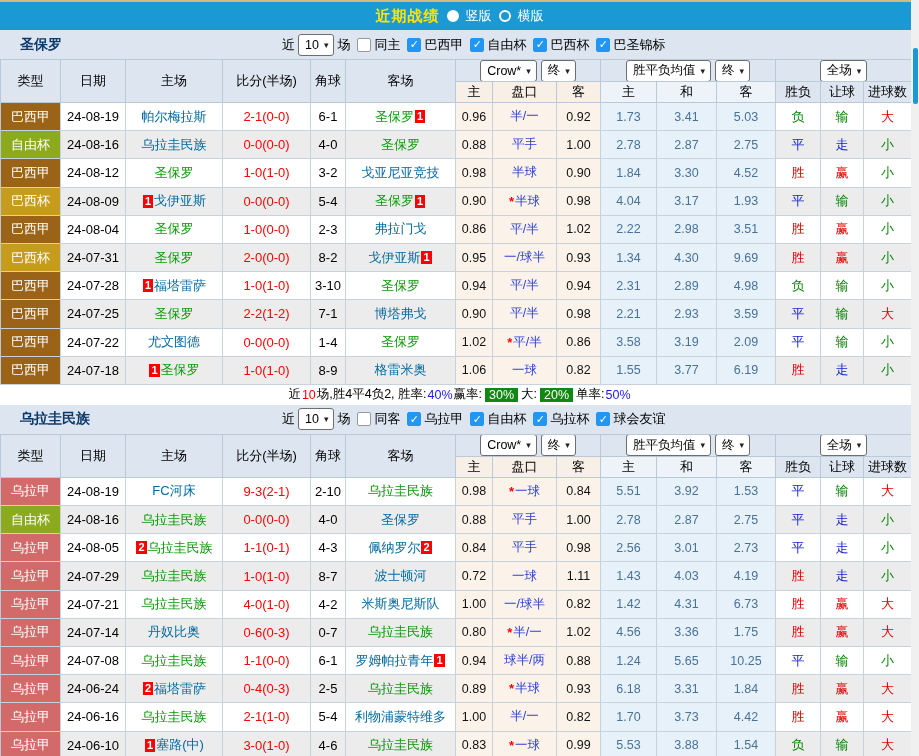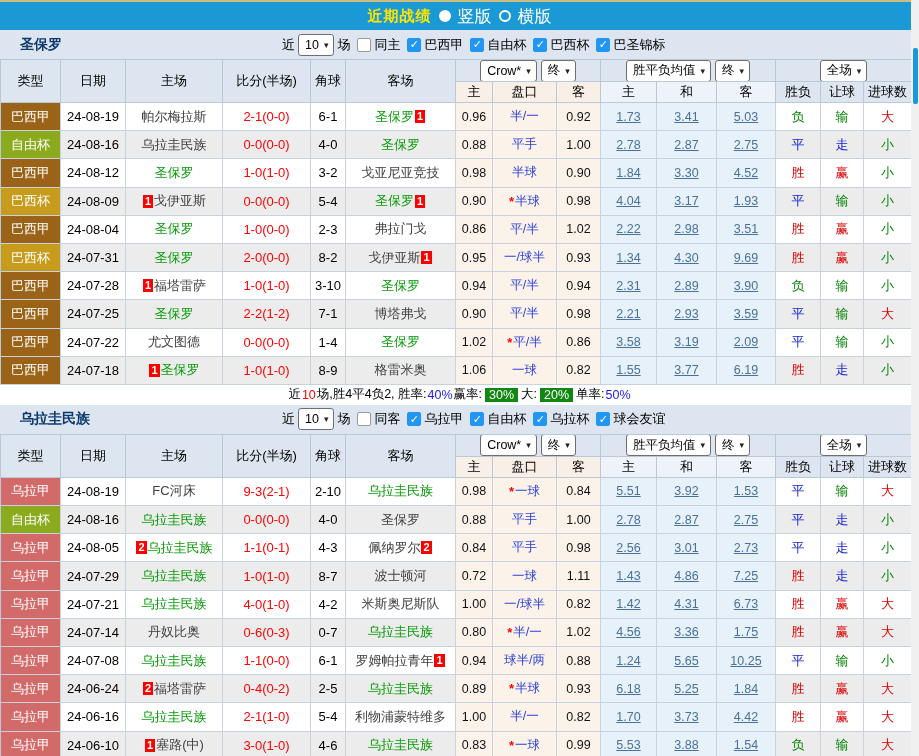--- a/index.html
+++ b/index.html
@@ -3,21 +3,21 @@
 <meta charset="utf-8">
 <style>
   html,body{margin:0;padding:0;}
   body{width:919px;height:756px;overflow:hidden;position:relative;background:#fff;
        font-family:"Liberation Sans","DejaVu Sans",sans-serif;color:#000;}
   .topstrip{height:2px;background:#cbbd7e;}
   .topbar{height:28px;background:#1b99d5;display:flex;align-items:center;justify-content:center;gap:7px;}
   .tb-title{color:#ffe400;font-weight:bold;font-size:15px;letter-spacing:1px;}
   .radio{width:12px;height:12px;border-radius:50%;border:2px solid #fff;box-sizing:border-box;display:inline-block;cursor:pointer;}
   .radio.on{background:#fff;}
-  .tb-opt{color:#fff;font-size:17px;cursor:pointer;}
+  .tb-opt{color:#fff;font-size:13px;cursor:pointer;}
   .secbar{height:29px;background:#dde6f0;display:flex;align-items:center;}
   .sectitle{color:#0d3a6b;font-weight:bold;font-size:14px;margin-left:20px;flex:0 0 262px;}
   .controls{display:flex;align-items:center;gap:3px;font-size:13px;}
   .sel{background:#fff;border:1px solid #6e6e6e;border-radius:3px;height:20px;display:inline-flex;
        align-items:center;padding:0 5px 0 6px;gap:5px;font-size:12.5px;cursor:pointer;white-space:nowrap;}
   .caret{font-size:9px;color:#222;}
   .cb{width:14px;height:14px;box-sizing:border-box;border:1px solid #999;background:#fff;border-radius:2px;
       display:inline-flex;align-items:center;justify-content:center;color:#fff;font-size:11px;font-weight:bold;cursor:pointer;margin-left:4px;}
   .cb.on{background:#2196f3;border-color:#2196f3;}
   .grid{display:grid;border-left:1px solid #b9c9d8;}
@@ -27,25 +27,25 @@
   .hcell.lblue{background:#edf3f9;}
   .bgrid{grid-auto-rows:28.2px;font-size:13px;}
   .row{display:contents;}
   .cell{border-right:1px solid #c6d2dd;border-bottom:1px solid #c6d2dd;display:flex;align-items:center;
         justify-content:center;background:#fff;overflow:hidden;white-space:nowrap;}
   .cell.alt{background:#ececec;}
   .cell.cream{background:#fbf3ea;}
   .cell.lblue{background:#e6f1f9;}
   .cell.type{color:#fff;}
   .cell.num{font-size:12.5px;color:#111;}
-  .avgv{color:#4a7298;font-size:12.5px;text-decoration:underline;}
+  .avgv{color:#4a7298;font-size:12.5px;}
   .hcp{color:#2b3fd6;font-size:12.5px;}
   .star{color:#f00;font-weight:bold;margin-right:1px;}
   .score{color:#f00;}
-  .team{color:#404040;}
+  .team{color:#0369a1;}
   .team.green{color:#089a08;}
   .badge{background:#f00;color:#fff;font-size:11px;line-height:13px;padding:0 2px;margin:0 1px;font-weight:bold;}
   .summary{height:20px;display:flex;align-items:center;justify-content:center;font-size:12.5px;gap:1px;}
   .sum-plain{color:#000;}
   .sum-red{color:#f00;}
   .sum-blue{color:#1a1aee;}
   .sum-badge{background:#128712;color:#fff;padding:0 4px;margin:0 2px;}
   .scroll-track{position:absolute;right:0;top:0;width:8px;height:756px;background:#f0f0f0;}
   .scroll-thumb{position:absolute;right:1px;top:48px;width:5px;height:56px;background:#1b99d5;border-radius:2px;cursor:pointer;}
 </style>
@@ -229,21 +229,21 @@
           <span class="score">1-0(1-0)</span>
         </div><div class="cell ">3-10</div><div class="cell ">
           <span class="team green">圣保罗</span>
         </div><div class="cell cream num">0.94</div><div class="cell cream">
           <span class="hcp">平/半</span>
         </div><div class="cell cream num">0.94</div><div class="cell lblue">
           <span class="avgv">2.31</span>
         </div><div class="cell lblue">
           <span class="avgv">2.89</span>
         </div><div class="cell lblue">
-          <span class="avgv">3.90</span>
+          <span class="avgv">4.98</span>
         </div><div class="cell " style="color: rgb(7, 132, 7);">负</div><div class="cell " style="color: rgb(7, 132, 7);">输</div><div class="cell " style="color: rgb(7, 132, 7);">小</div></div>
       <div class="row"><div class="cell alt type" style="background: rgb(155, 99, 23);">巴西甲</div><div class="cell  alt">24-07-25</div><div class="cell  alt">
           <span class="team green">圣保罗</span>
         </div><div class="cell  alt">
           <span class="score">2-2(1-2)</span>
         </div><div class="cell  alt">7-1</div><div class="cell  alt">
           <span class="team">博塔弗戈</span>
         </div><div class="cell cream num">0.90</div><div class="cell cream">
           <span class="hcp">平/半</span>
         </div><div class="cell cream num">0.98</div><div class="cell lblue">
@@ -415,23 +415,23 @@
           <span class="team green">乌拉圭民族</span>
         </div><div class="cell  alt">
           <span class="score">1-0(1-0)</span>
         </div><div class="cell  alt">8-7</div><div class="cell  alt">
           <span class="team">波士顿河</span>
         </div><div class="cell cream num">0.72</div><div class="cell cream">
           <span class="hcp">一球</span>
         </div><div class="cell cream num">1.11</div><div class="cell lblue">
           <span class="avgv">1.43</span>
         </div><div class="cell lblue">
-          <span class="avgv">4.86</span>
-        </div><div class="cell lblue">
-          <span class="avgv">7.25</span>
+          <span class="avgv">4.03</span>
+        </div><div class="cell lblue">
+          <span class="avgv">4.19</span>
         </div><div class="cell  alt" style="color: rgb(221, 0, 0);">胜</div><div class="cell  alt" style="color: rgb(21, 34, 204);">走</div><div class="cell  alt" style="color: rgb(7, 132, 7);">小</div></div>
       <div class="row"><div class="cell type" style="background: rgb(210, 106, 106);">乌拉甲</div><div class="cell ">24-07-21</div><div class="cell ">
           <span class="team green">乌拉圭民族</span>
         </div><div class="cell ">
           <span class="score">4-0(1-0)</span>
         </div><div class="cell ">4-2</div><div class="cell ">
           <span class="team">米斯奥尼斯队</span>
         </div><div class="cell cream num">1.00</div><div class="cell cream">
           <span class="hcp">一/球半</span>
         </div><div class="cell cream num">0.82</div><div class="cell lblue">
@@ -470,30 +470,30 @@
           <span class="avgv">1.24</span>
         </div><div class="cell lblue">
           <span class="avgv">5.65</span>
         </div><div class="cell lblue">
           <span class="avgv">10.25</span>
         </div><div class="cell " style="color: rgb(21, 34, 204);">平</div><div class="cell " style="color: rgb(7, 132, 7);">输</div><div class="cell " style="color: rgb(7, 132, 7);">小</div></div>
       <div class="row"><div class="cell alt type" style="background: rgb(210, 106, 106);">乌拉甲</div><div class="cell  alt">24-06-24</div><div class="cell  alt">
           <span class="badge">2</span>
           <span class="team">福塔雷萨</span>
         </div><div class="cell  alt">
-          <span class="score">0-4(0-2)</span>
+          <span class="score">0-4(0-3)</span>
         </div><div class="cell  alt">2-5</div><div class="cell  alt">
           <span class="team green">乌拉圭民族</span>
         </div><div class="cell cream num">0.89</div><div class="cell cream">
           <span class="star">*</span>
           <span class="hcp">半球</span>
         </div><div class="cell cream num">0.93</div><div class="cell lblue">
           <span class="avgv">6.18</span>
         </div><div class="cell lblue">
-          <span class="avgv">5.25</span>
+          <span class="avgv">3.31</span>
         </div><div class="cell lblue">
           <span class="avgv">1.84</span>
         </div><div class="cell  alt" style="color: rgb(221, 0, 0);">胜</div><div class="cell  alt" style="color: rgb(221, 0, 0);">赢</div><div class="cell  alt" style="color: rgb(221, 0, 0);">大</div></div>
       <div class="row"><div class="cell type" style="background: rgb(210, 106, 106);">乌拉甲</div><div class="cell ">24-06-16</div><div class="cell ">
           <span class="team green">乌拉圭民族</span>
         </div><div class="cell ">
           <span class="score">2-1(1-0)</span>
         </div><div class="cell ">5-4</div><div class="cell ">
           <span class="team">利物浦蒙特维多</span>
         </div><div class="cell cream num">1.00</div><div class="cell cream">

